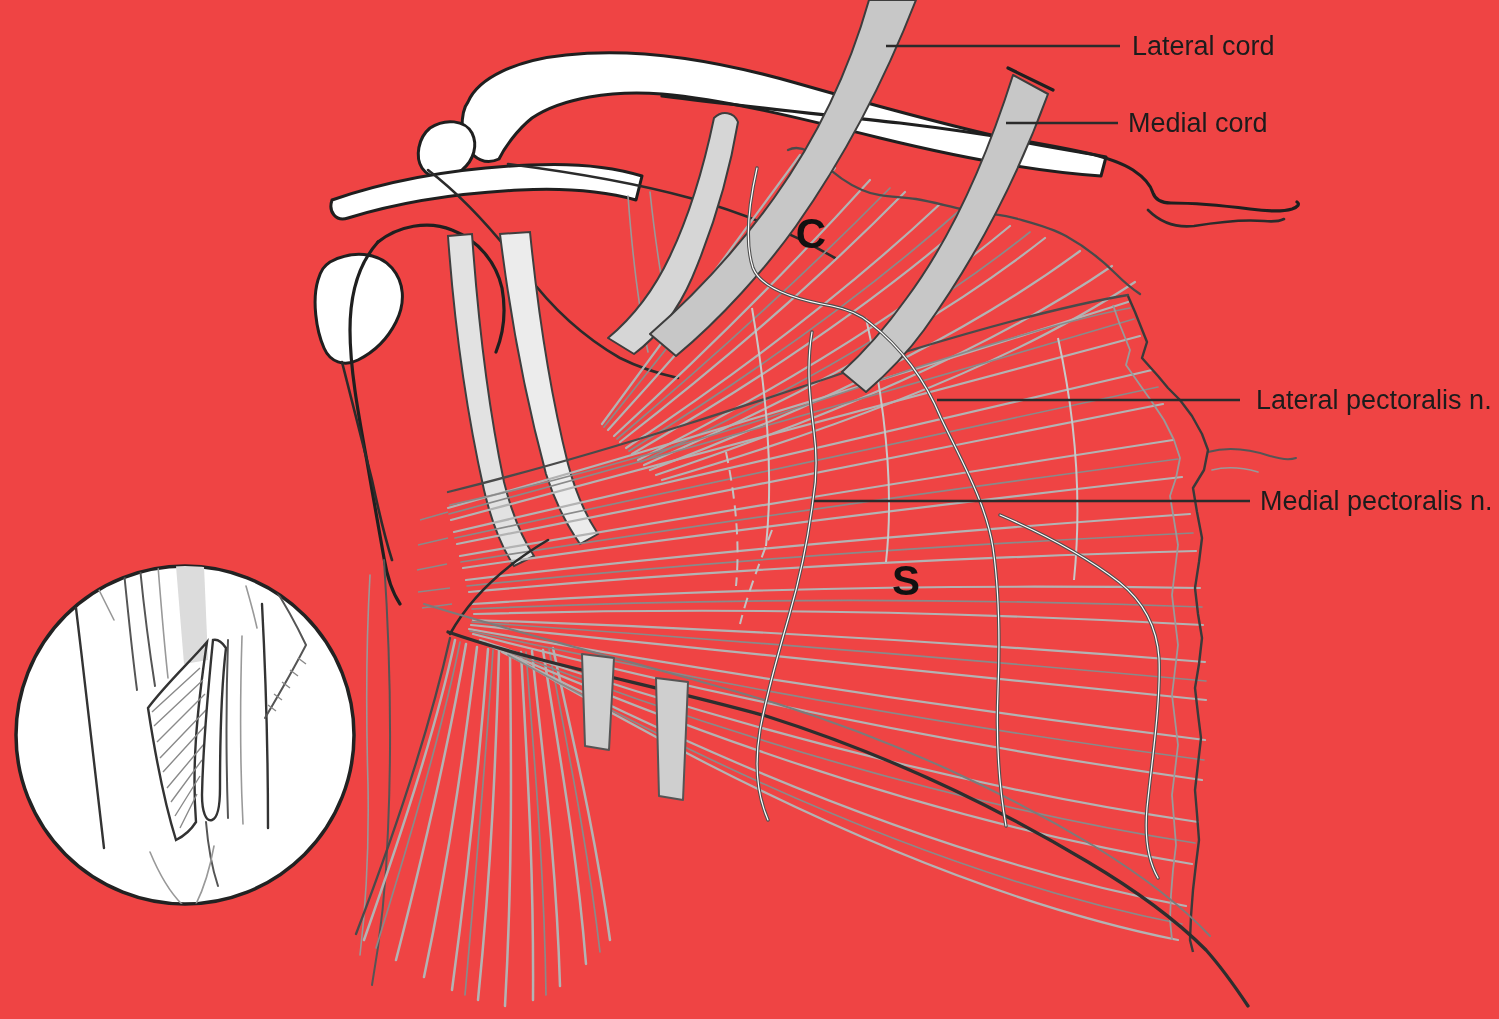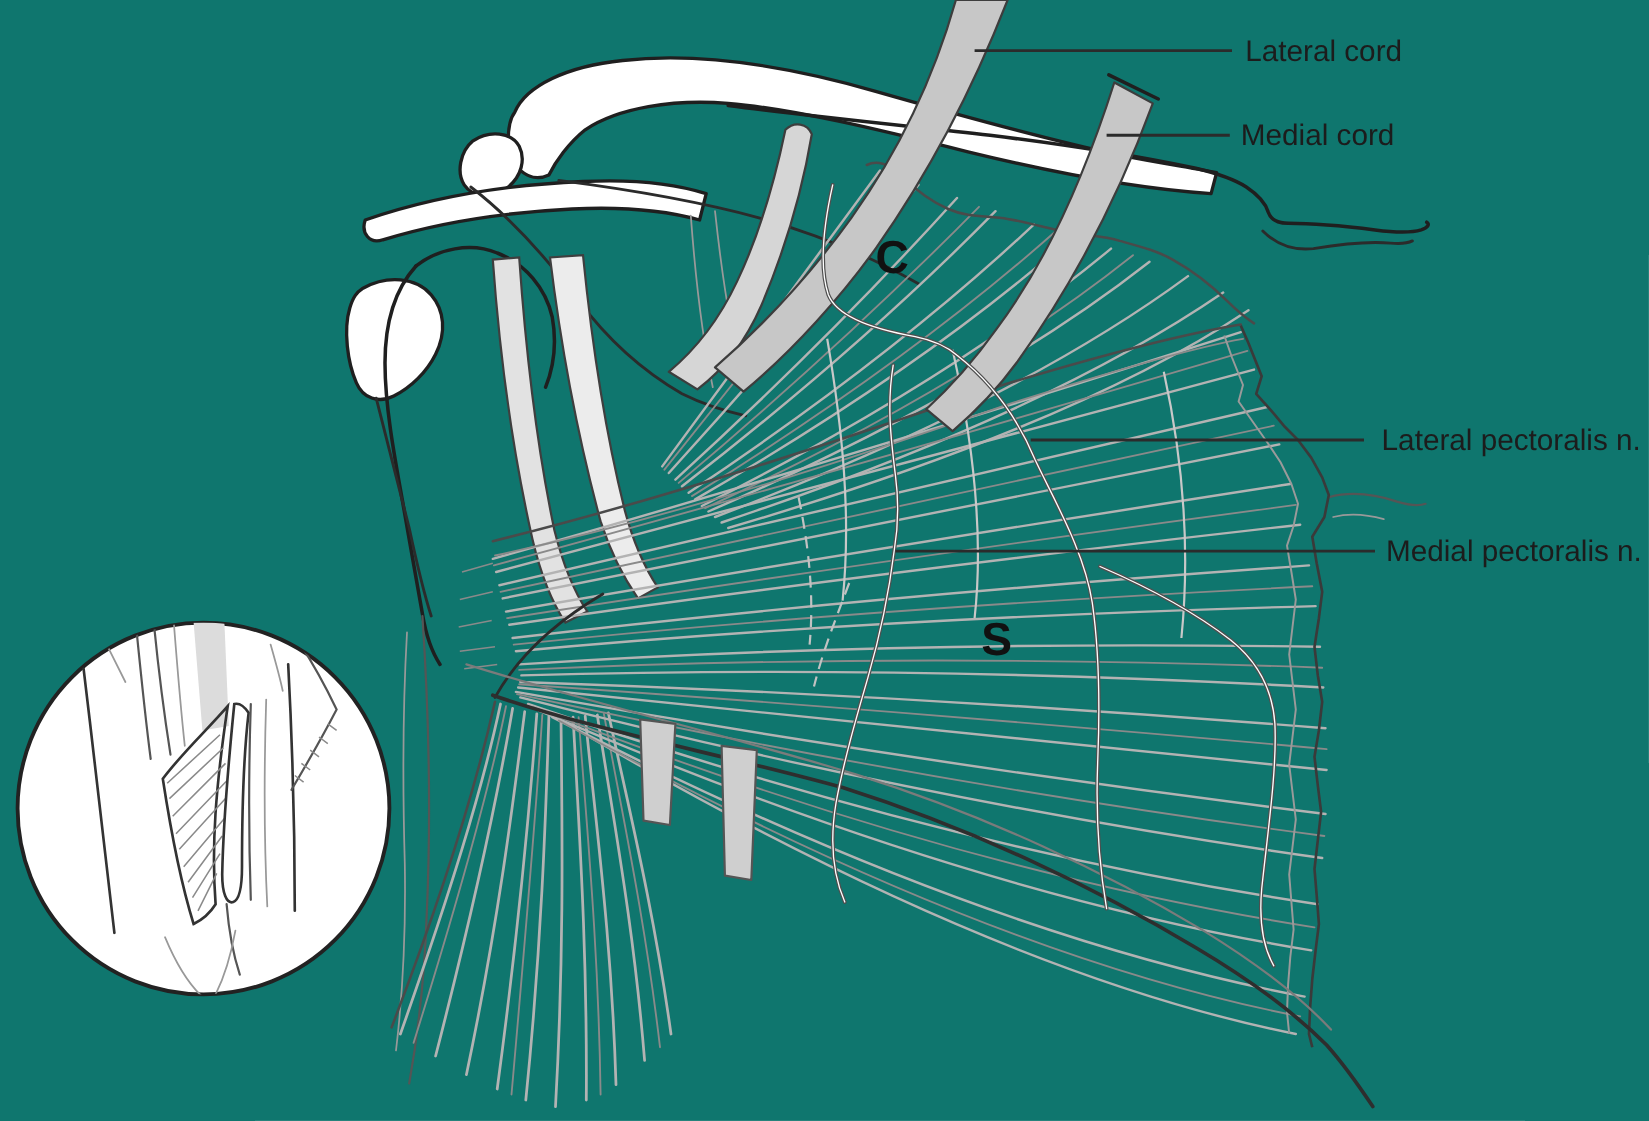--- a/index.html
+++ b/index.html
@@ -1,16 +1,16 @@
 <!DOCTYPE html>
 <html><head>
 <meta charset="utf-8">
 <style>
   html,body{margin:0;padding:0;background:#fff}
-  .figure-wrap{position:relative;width:1499px;height:1019px;background:#0f766e;overflow:hidden}
+  .figure-wrap{position:relative;width:1499px;height:1019px;background:#ef4444;overflow:hidden}
   svg{display:block}
   .bone{fill:#ffffff;stroke:#1f1f1f;stroke-width:3;stroke-linejoin:round}
   .outline2{stroke:#2b2b2b;stroke-width:2.6;fill:none;stroke-linecap:round}
   .outline3{stroke:#1f1f1f;stroke-width:3.2;fill:none;stroke-linecap:round}
   .fl{stroke:#b3b3b3;stroke-width:2.2;fill:none;stroke-linecap:round}
   .fd{stroke:#8a8a8a;stroke-width:1.7;fill:none;stroke-linecap:round}
   .fboundary{stroke:#4a4a4a;stroke-width:2.3;fill:none;stroke-linecap:round}
   .jag{stroke:#3a3a3a;stroke-width:2.4;fill:none;stroke-linejoin:round}
   .jag2{stroke:#9a9a9a;stroke-width:1.8;fill:none;stroke-linejoin:round}
   .border-dark{stroke:#2e2e2e;stroke-width:3.3;fill:none;stroke-linecap:round}

